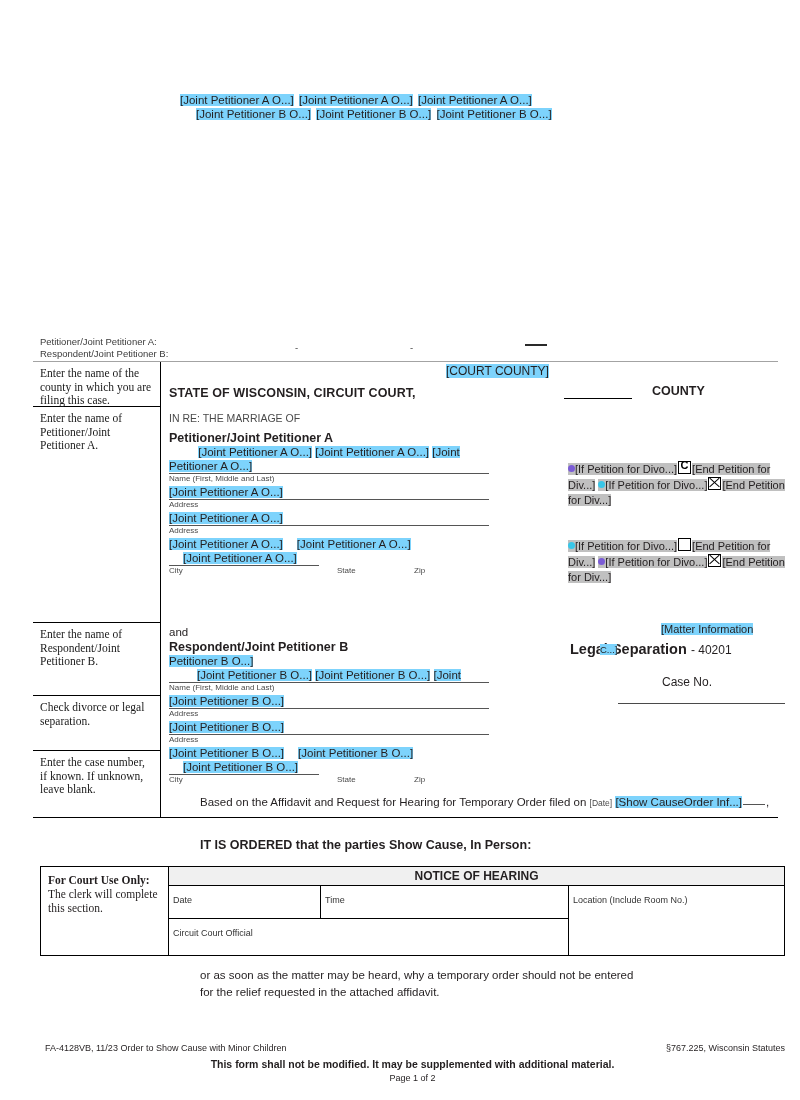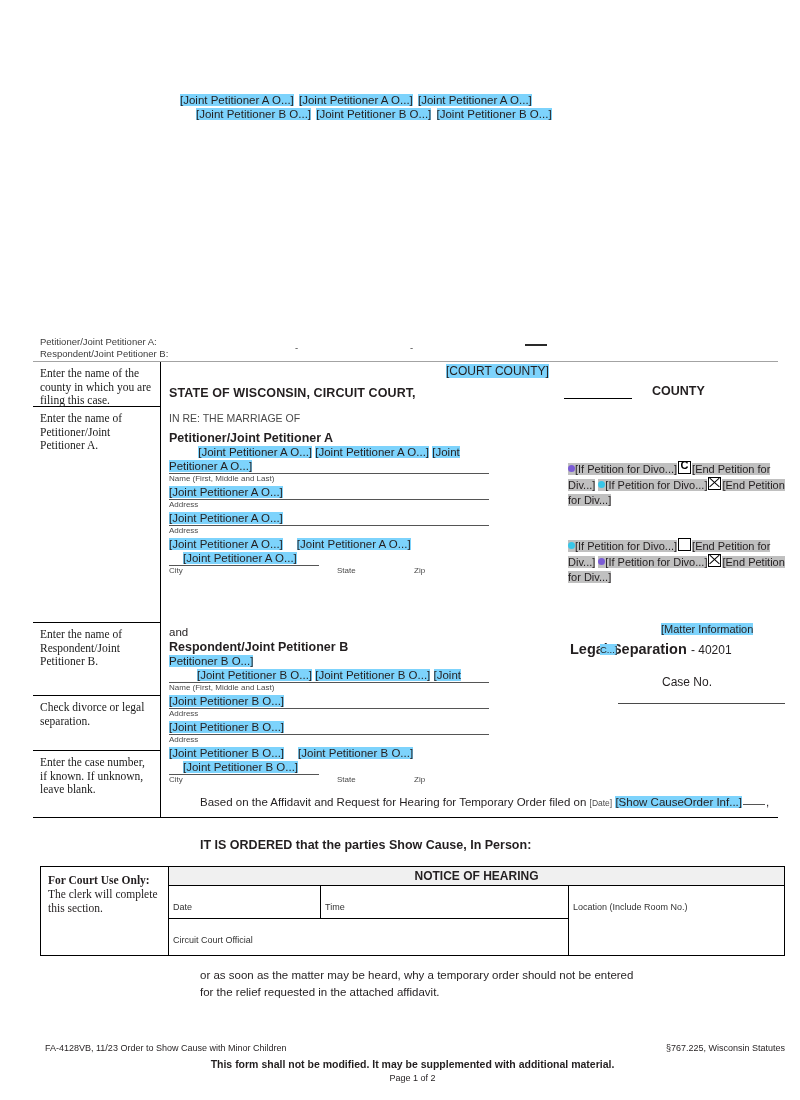--- a/index.html
+++ b/index.html
@@ -286,21 +286,21 @@
     font-size: 12px;
     font-weight: bold;
     padding: 2px 0 2px;
   }
   #noh-grid { display: flex; }
   #noh-dt { width: 400px; border-right: 1px solid #000; box-sizing: border-box; }
   #noh-dt-top { display: flex; border-bottom: 1px solid #000; }
   .noh-cell {
     font-size: 9px;
     color: #333;
-    padding: 16px 0 0 4px;
+    padding: 9px 0 0 4px;
     box-sizing: border-box;
   }
   #noh-date { width: 152px; height: 32px; border-right: 1px solid #000; }
   #noh-time { flex: 1; height: 32px; }
   #noh-official { height: 36px; }
   #noh-loc { flex: 1; }
 
   
   #closing {
     left: 200px;

